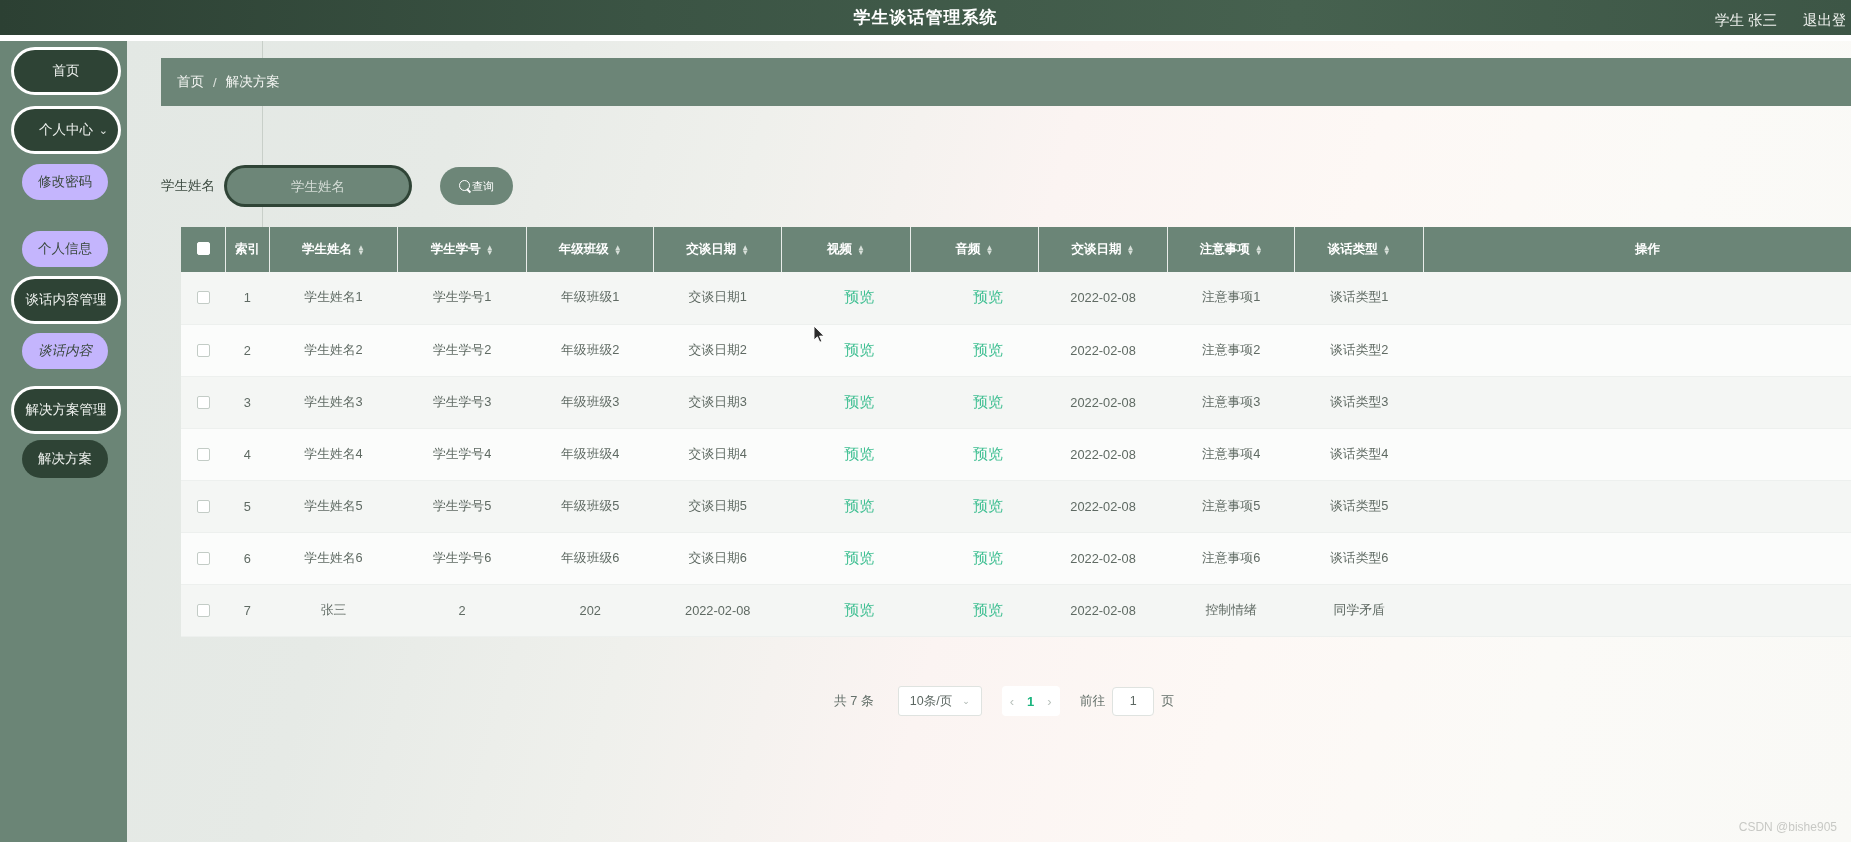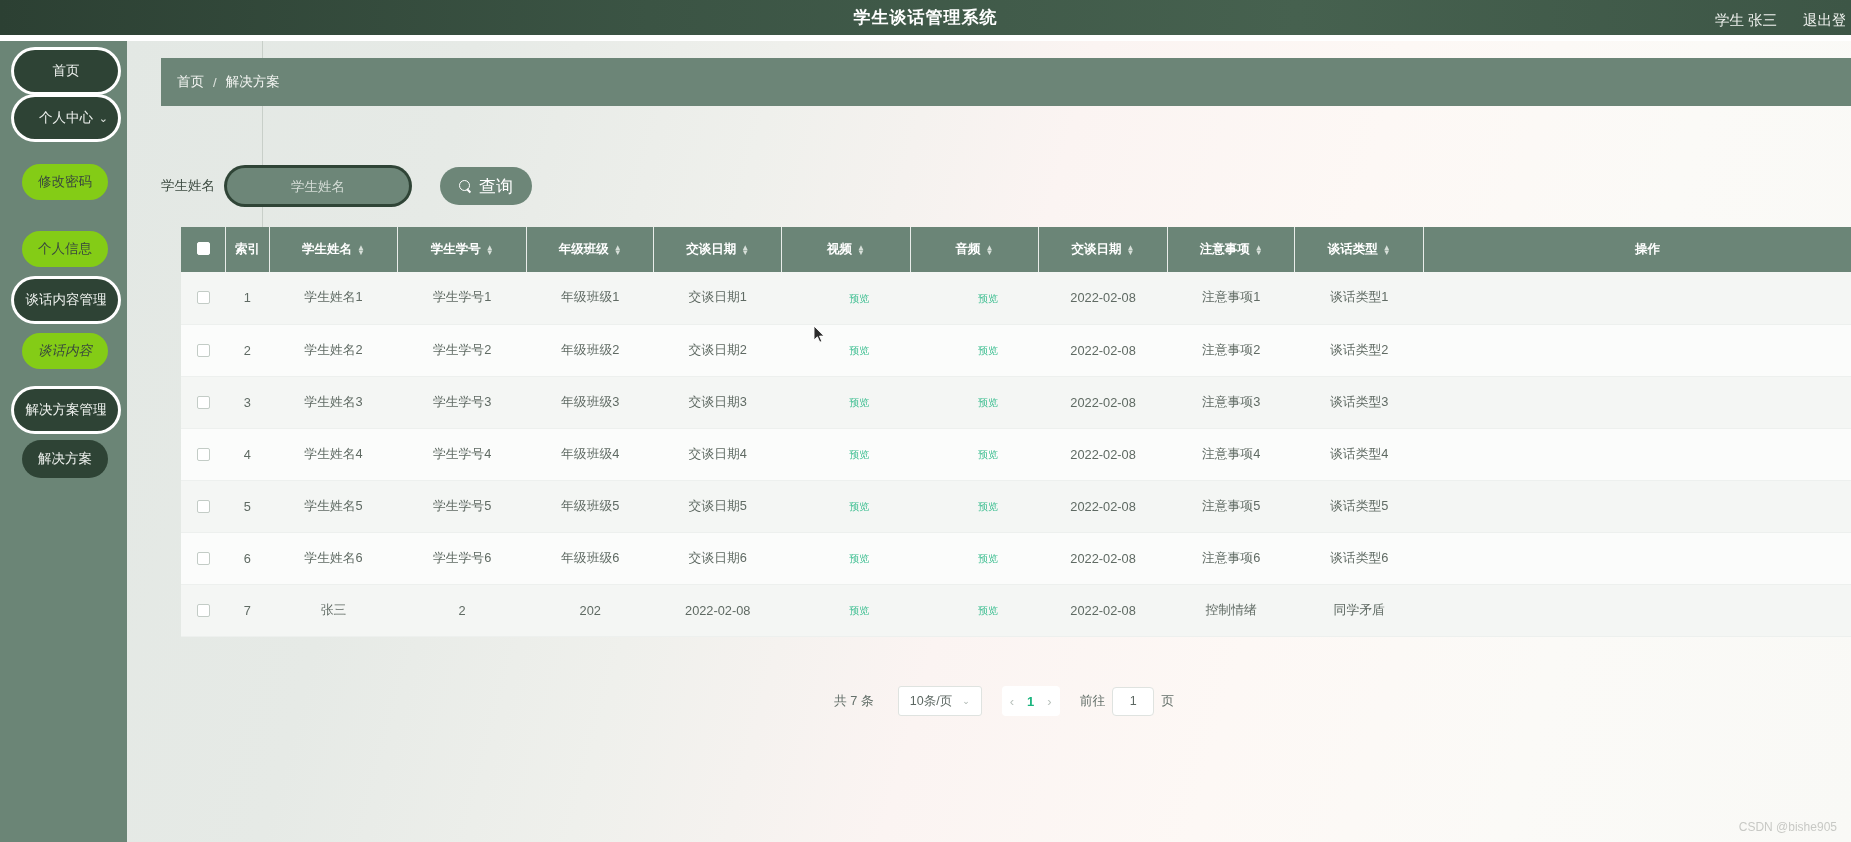--- a/index.html
+++ b/index.html
@@ -64,21 +64,21 @@
     justify-content: center;
     font-size: 13.5px;
     cursor: pointer;
     box-shadow: 0 0 0 3px #ffffff;
   }
   .nav-btn.dark {
     background: #2e4335;
     color: #eef1ee;
   }
   .nav-btn.light {
-    background: #84cc16;
+    background: #c4b5fd;
     color: #39483d;
     box-shadow: none;
     left: 22px;
     width: 86px;
     height: 36px;
     border-radius: 18px;
   }
   .nav-btn .caret {
     position: absolute;
     right: 10px;
@@ -155,24 +155,24 @@
   }
   #search-input::placeholder { color: #d6ded8; opacity: 1; }
   #query-btn {
     margin-left: 31px;
     height: 38px;
     padding: 0 19px;
     border: none;
     border-radius: 19px;
     background: #6d8678;
     color: #ffffff;
-    font-size: 17px;
-    display: flex;
-    align-items: center;
-    gap: 7px;
+    font-size: 11px;
+    display: flex;
+    align-items: center;
+    gap: 0;
     cursor: pointer;
     font-family: "Liberation Sans", "DejaVu Sans", sans-serif;
   }
   .mag-icon {
     width: 13px; height: 13px;
     display: inline-block;
     position: relative;
   }
   .mag-icon::before {
     content: "";
@@ -239,21 +239,21 @@
     text-align: center;
     border-bottom: 1px solid #edf0ee;
     background: #f4f6f4;
     padding: 0;
     white-space: nowrap;
     overflow: hidden;
   }
   table.datatable tbody tr:nth-child(even) td { background: #fbfcfb; }
   .preview-link {
     color: #3fbf92;
-    font-size: 10px;
+    font-size: 15px;
     cursor: pointer;
     margin-left: 27px;
   }
   .cellbox {
     display: flex;
     align-items: center;
     justify-content: center;
     width: 100%;
     height: 100%;
   }
@@ -359,21 +359,21 @@
   <div id="topbar-right">
     <span class="hdr-item">学生 张三</span>
     <span class="hdr-item clipped">退出登录</span>
   </div>
 </div>
 
 <div id="sidebar">
   <div class="nav-btn dark" style="top:9px;">
     <span class="label">首页</span>
   </div>
-  <div class="nav-btn dark" style="top:56px;">
+  <div class="nav-btn dark" style="top:68px;">
     <span class="label">个人中心</span>
     <span class="caret">⌄</span>
   </div>
   <div class="nav-btn light" style="top:123px;">
     <span class="label">修改密码</span>
   </div>
   <div class="nav-btn light" style="top:174px;margin-top:16px;">
     <span class="label">个人信息</span>
   </div>
   <div class="nav-btn dark" style="top:238px;align-items:center;">

